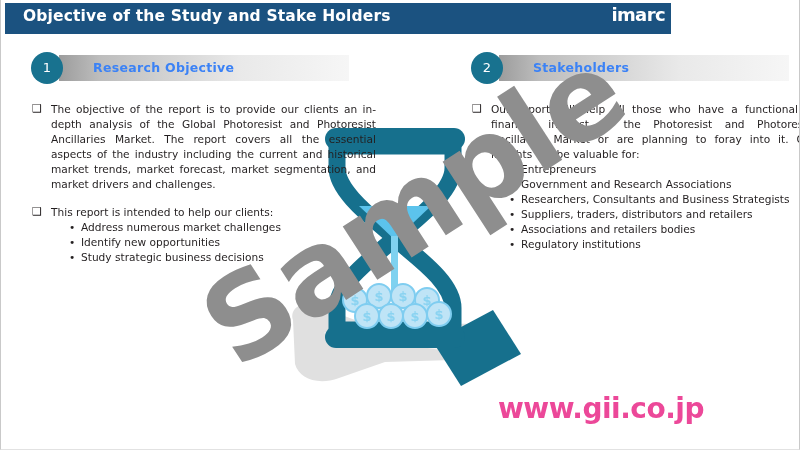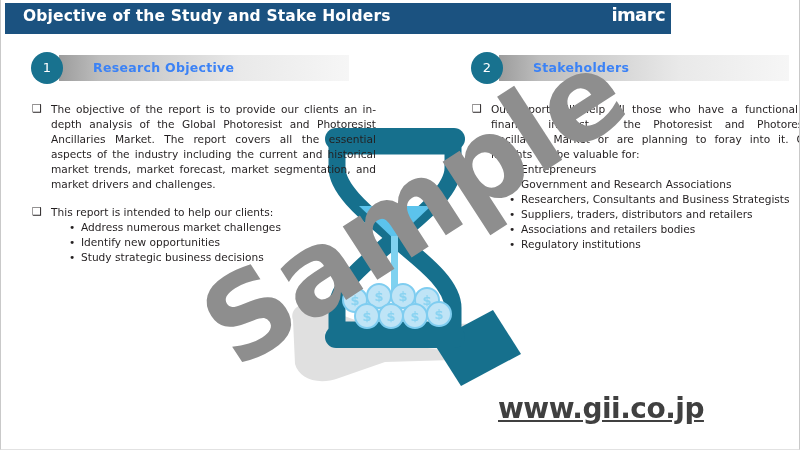--- a/index.html
+++ b/index.html
@@ -173,25 +173,24 @@
     letter-spacing: -2px;
     pointer-events: none;
     white-space: nowrap;
   }
   .wm-url {
     position: absolute;
     left: 497px;
     top: 392px;
     font-size: 28px;
     font-weight: bold;
-    color: #404040;
+    color: #ec4899;
     font-family: "DejaVu Sans", sans-serif;
     letter-spacing: -0.5px;
     white-space: nowrap;
-    text-decoration: underline;
   }
 </style>
 </head>
 <body>
 
 <div id="slide">
 
   <div class="header">
     <div class="header-title">Objective of the Study and Stake Holders</div>
     <div class="logo">imarc</div>

